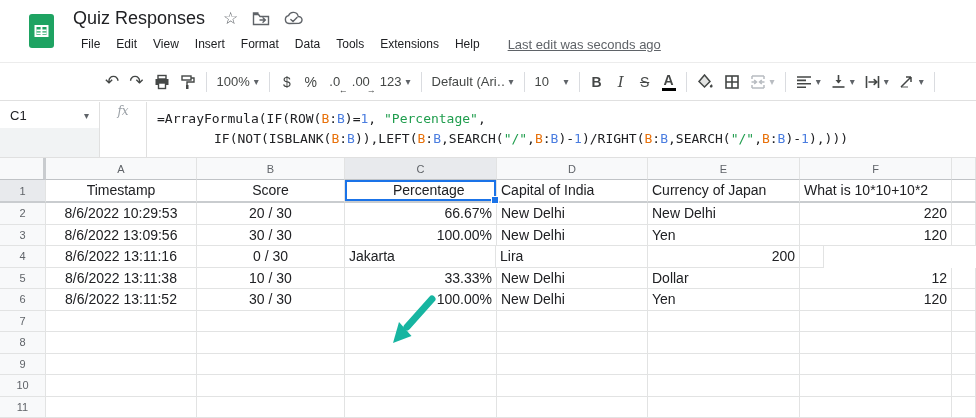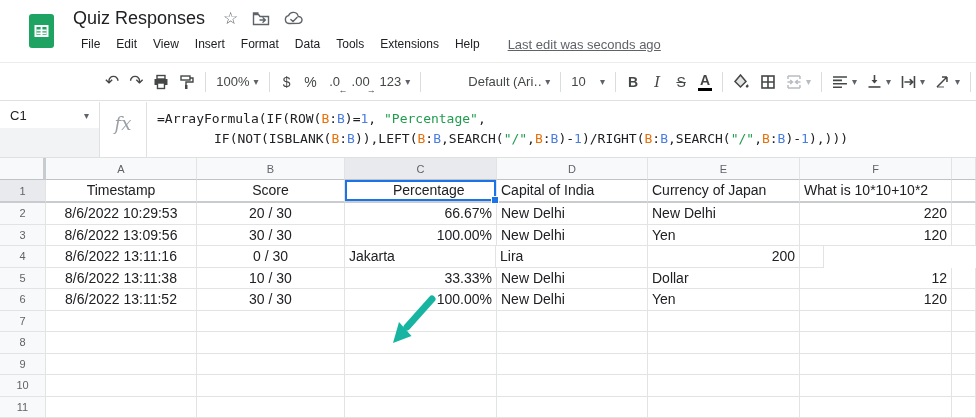--- a/index.html
+++ b/index.html
@@ -20,40 +20,40 @@
 
   
   .toolbar { position:absolute; top:62px; left:0; width:976px; height:39px; border-top:1px solid #ececec;
              border-bottom:1px solid #e0e0e0; display:flex; align-items:center; padding-left:100px; color:#444746; }
   .tb-btn { display:inline-flex; align-items:center; justify-content:center; height:26px; min-width:24px;
             padding:0 5px; border-radius:4px; font-size:14px; color:#444746; position:relative; }
   .tb-sep { width:1px; height:20px; background:#dadce0; margin:0 5px; flex:0 0 auto; }
   .tb-dd { font-size:10px; color:#5f6368; margin-left:4px; }
   .tb-text { font-size:13px; color:#444746; }
   .glyph { font-size:17px; line-height:1; }
-  .font-sel { width:92px; justify-content:space-between;margin-left:37px; }
+  .font-sel { width:92px; justify-content:space-between; }
   .font-name { font-size:13px; white-space:nowrap; overflow:hidden; max-width:76px; }
   .size-sel { width:44px; justify-content:space-between; }
   .b-label { font-weight:bold; font-size:14px; }
   .i-label { font-family:"DejaVu Serif", serif; font-style:italic; font-size:15px; }
   .s-label { text-decoration:line-through; font-size:14px; }
   .a-label { font-weight:bold; font-size:14px; line-height:1; }
   .a-wrap { display:inline-flex; flex-direction:column; align-items:center; }
   .a-bar { width:14px; height:3px; background:#000; margin-top:1px; }
   .dec-arrow { position:absolute; font-size:9px; bottom:0px; right:-1px; color:#444746; }
   .muted, .muted * { color:#b8bcc1 !important; stroke:#b8bcc1 !important; }
   .tb-svg { display:block; }
 
   
   .formula-bar { position:absolute; top:102px; left:0; width:976px; height:56px; border-bottom:1px solid #e0e0e0; display:flex; background:#fff; }
   .namebox-col { width:100px; height:100%; border-right:1px solid #e0e0e0; display:flex; flex-direction:column; }
   .name-box { height:26px; display:flex; align-items:center; padding:0 10px; font-size:13px; color:#202124; justify-content:space-between; background:#fff; }
   .name-rest { flex:1; background:#f1f3f4; }
-  .fx { width:47px; display:flex; align-items:flex-start; justify-content:center; padding-top:11px;
-        font-family:"DejaVu Serif", serif; font-style:italic; font-size:18px; color:#9aa0a6; border-right:1px solid #e0e0e0; }
+  .fx { width:47px; display:flex; align-items:flex-start; justify-content:center; padding-top:2px;
+        font-family:"DejaVu Serif", serif; font-style:italic; font-size:12px; color:#9aa0a6; border-right:1px solid #e0e0e0; }
   .formula-input { flex:1; padding:7px 0 0 10px; font-family:"DejaVu Sans Mono", monospace; font-size:13px; line-height:20px; color:#202124; white-space:pre; overflow:hidden; }
   .formula-line.indent { padding-left:57px; }
   .tok-k { color:#202124; } .tok-o { color:#e8710a; } .tok-b { color:#4a7de0; } .tok-g { color:#1f9d4d; }
 
   
   .sheet { position:absolute; top:158px; left:0; width:976px; height:260px; background:#fff; }
   .col-row { display:flex; height:22px; }
   .corner { width:46px; height:100%; background:#f8f9fa; border-right:3px solid #c9cccf; border-bottom:1px solid #c0c3c6; flex:0 0 auto; }
   .col-header { height:100%; background:#f8f9fa; border-right:1px solid #e2e3e3; border-bottom:1px solid #c0c3c6;
                 display:flex; align-items:center; justify-content:center; font-size:11px; color:#5f6368; flex:0 0 auto; }

